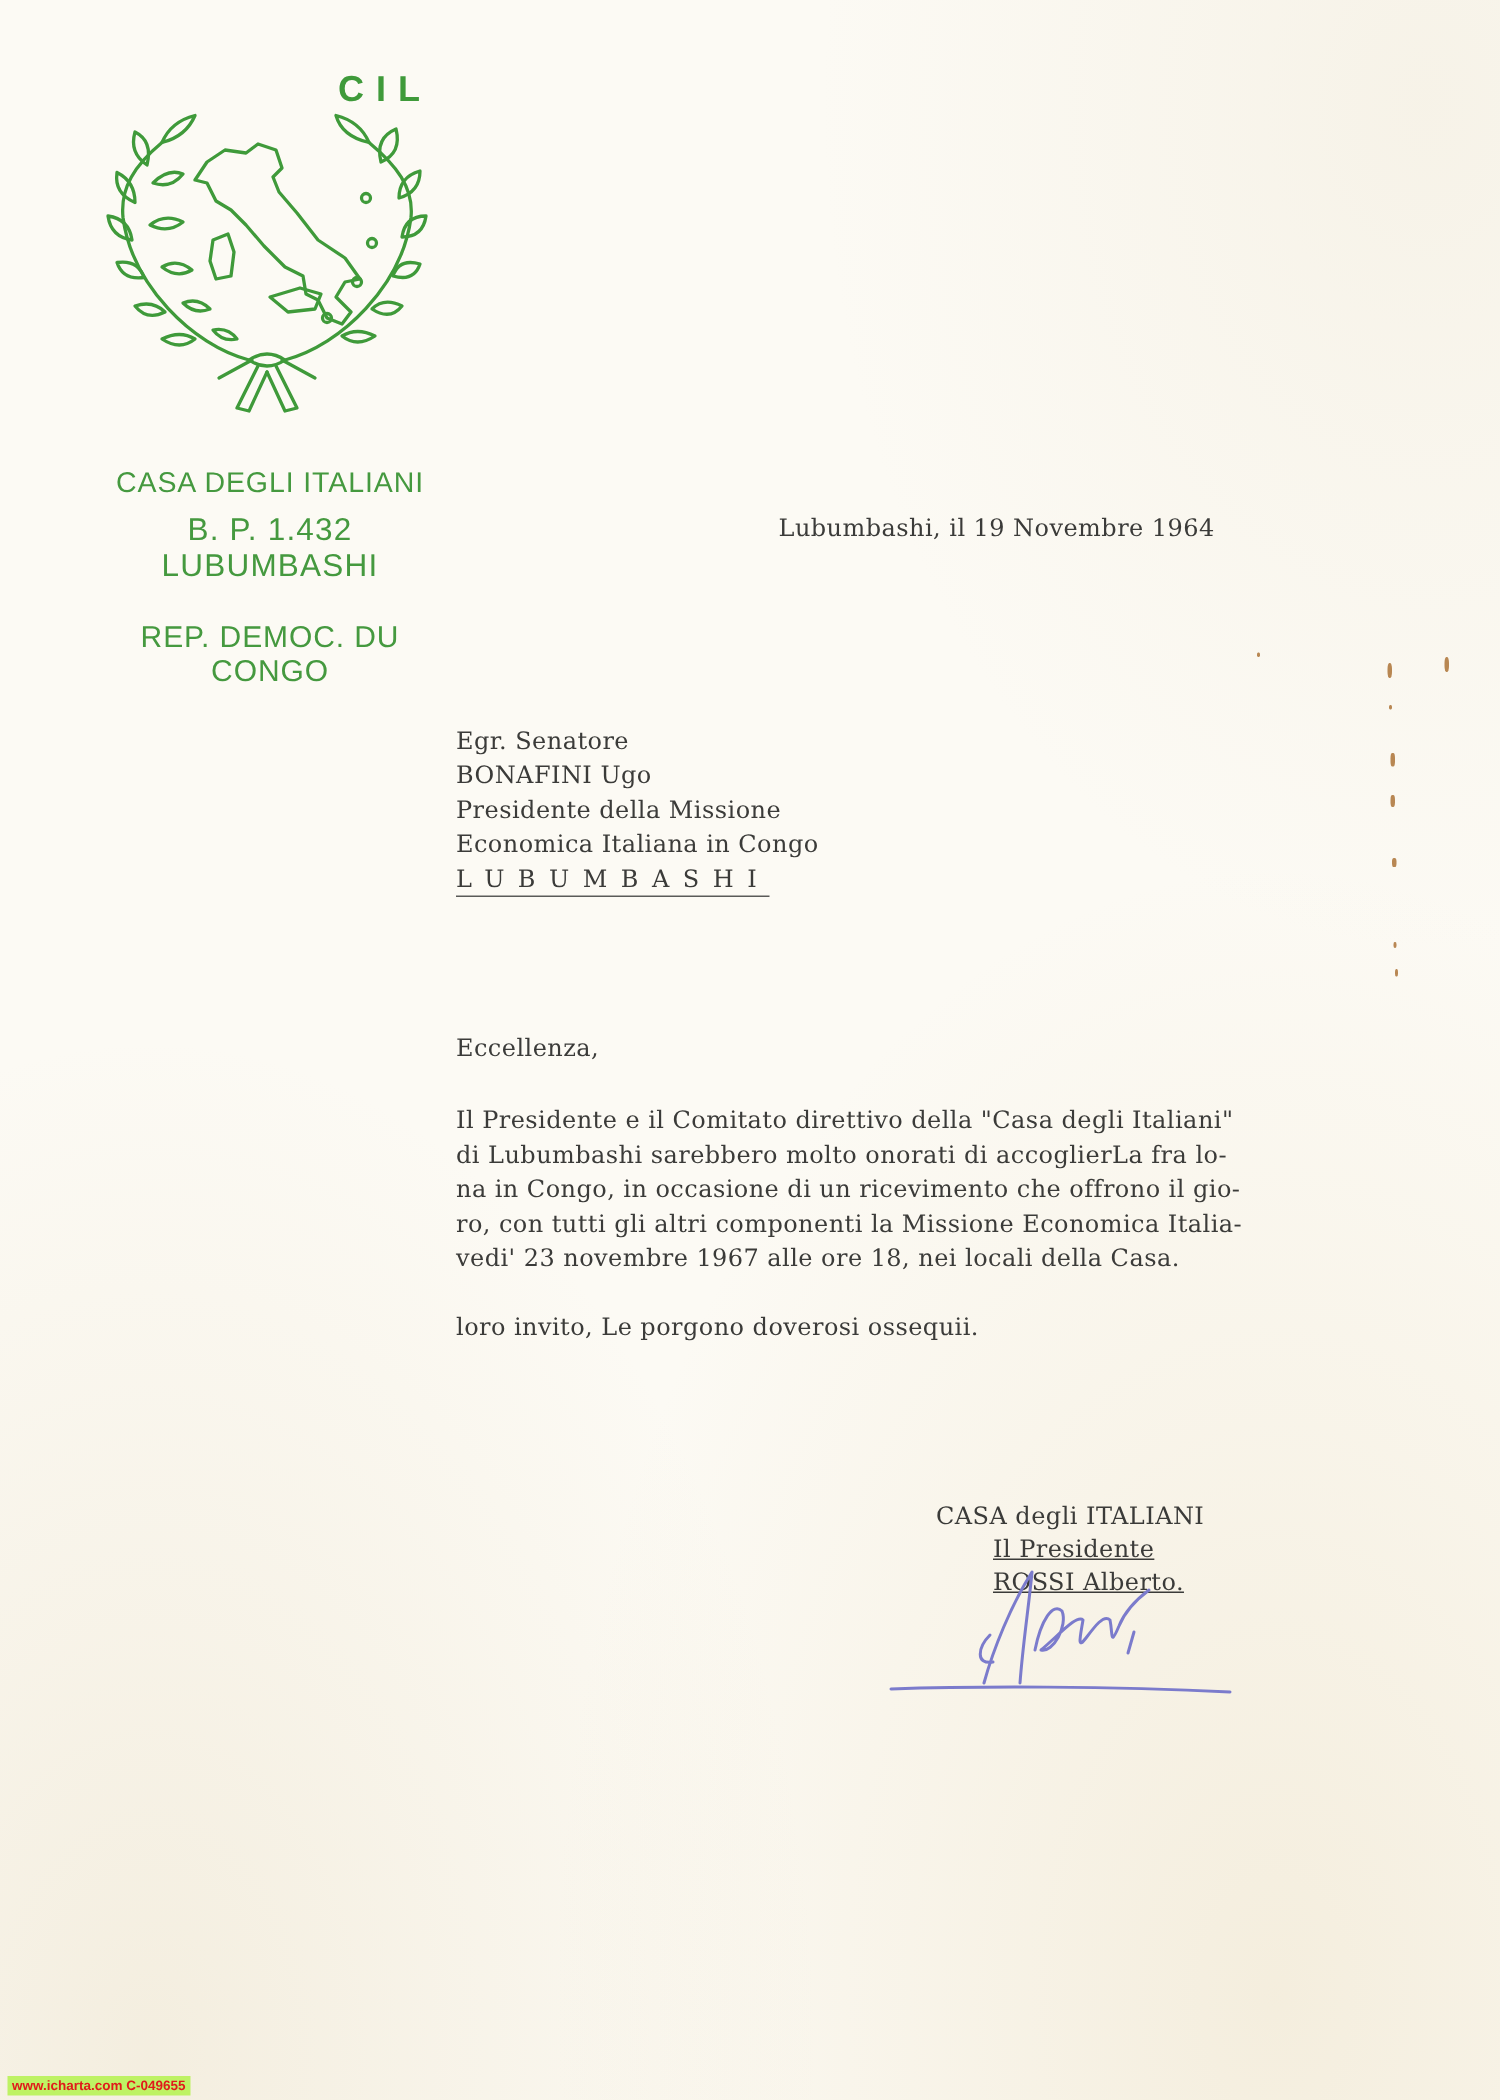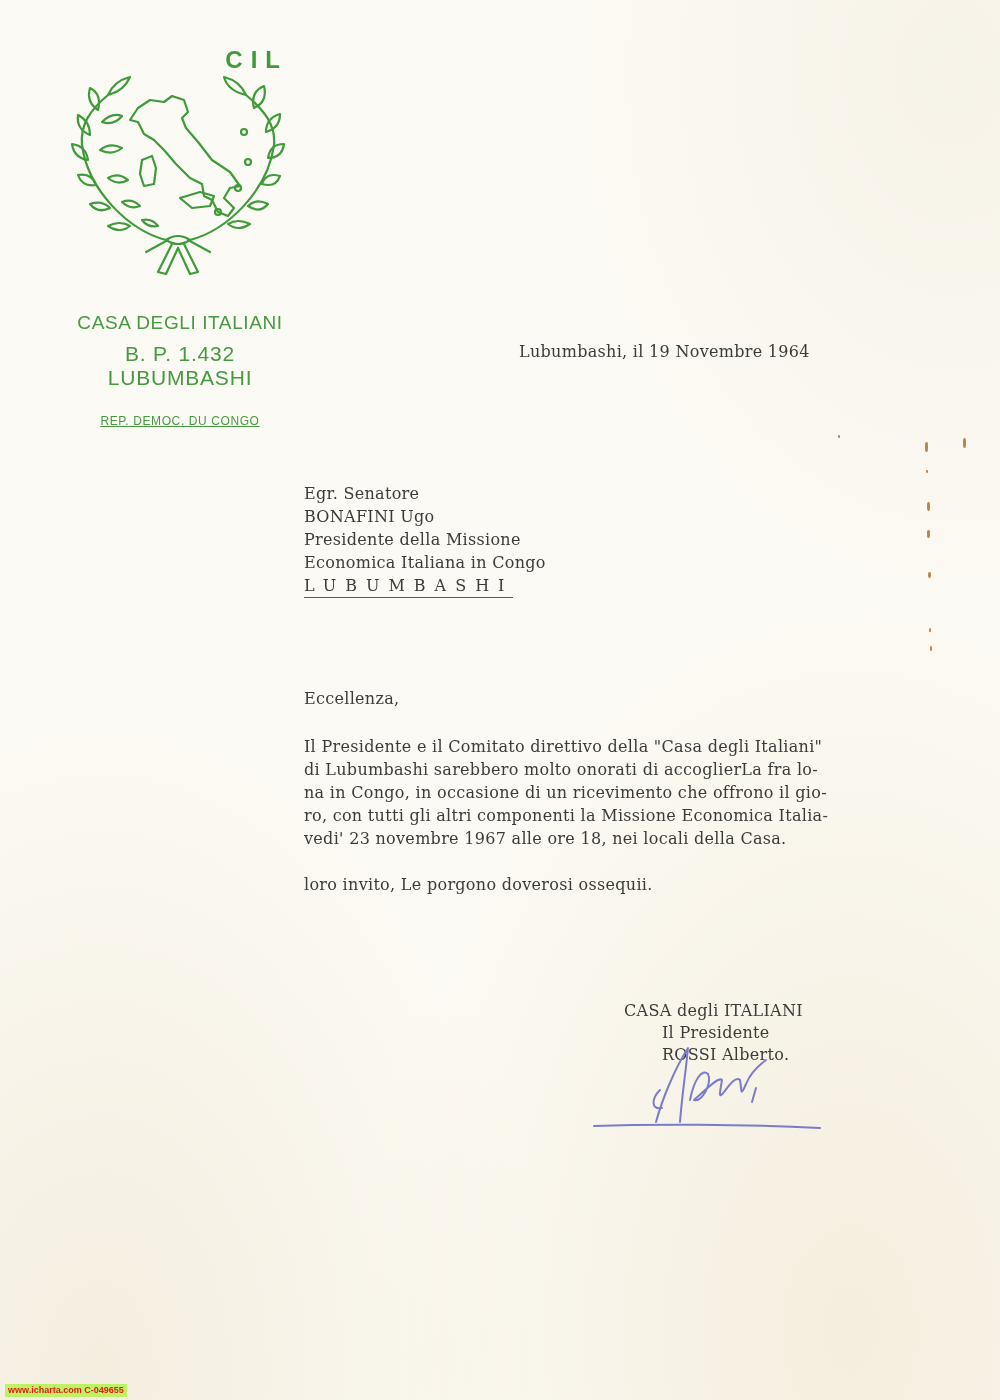--- a/index.html
+++ b/index.html
@@ -25,37 +25,37 @@
     font-family:"Liberation Sans", sans-serif; font-weight:bold;
     color:#3f9a3a; font-size:24px; letter-spacing:8px;
   }
   .logo svg { position:absolute; left:0; top:0; }
   .letterhead {
     position:absolute; left:52px; top:312px; width:256px; text-align:center;
     font-family:"Liberation Sans", sans-serif; color:#45993f;
   }
   .letterhead .l1 { font-size:19px; letter-spacing:0.6px; margin-bottom:8px; }
   .letterhead .l2 { font-size:21px; letter-spacing:0.8px; margin-bottom:24px; }
-  .letterhead .l3 { font-size:12px; letter-spacing:0.6px;text-decoration:underline; }
+  .letterhead .l3 { font-size:20px; letter-spacing:0.6px; }
   .typed {
     font-family:"DejaVu Serif", serif; font-size:16px; color:#3b3b39;
     letter-spacing:0.3px;
   }
   .date { position:absolute; left:519px; top:342px; }
   .address { position:absolute; left:304px; top:482px; line-height:23px; }
   .address .city {
     letter-spacing:9px; display:inline-block;
     border-bottom:1.5px solid #5a5a58; padding-bottom:0;
   }
   .salutation { position:absolute; left:304px; top:689px; }
   .para1 { position:absolute; left:304px; top:735px; width:660px; line-height:23px; }
   .para2 { position:absolute; left:304px; top:873px; width:660px; line-height:23px; }
   .para1 div, .para2 div { white-space:nowrap; }
   .closing { position:absolute; left:624px; top:1000px; line-height:22px; }
-  .closing .indent { padding-left:38px; }
+  .closing .indent { padding-left:38px;text-decoration:underline; }
   .signature { position:absolute; left:590px; top:1040px; width:260px; height:100px; }
   .watermark {
     position:absolute; left:5px; top:1384px; background:#bef264;
     color:#e01b1b; font-family:"Liberation Sans", sans-serif; font-size:9px;
     font-weight:bold; padding:1px 3px; line-height:11px;
   }
   .spot { position:absolute; background:#a86a2a; border-radius:40%; opacity:0.8; }
 </style>
 </head>
 <body>

